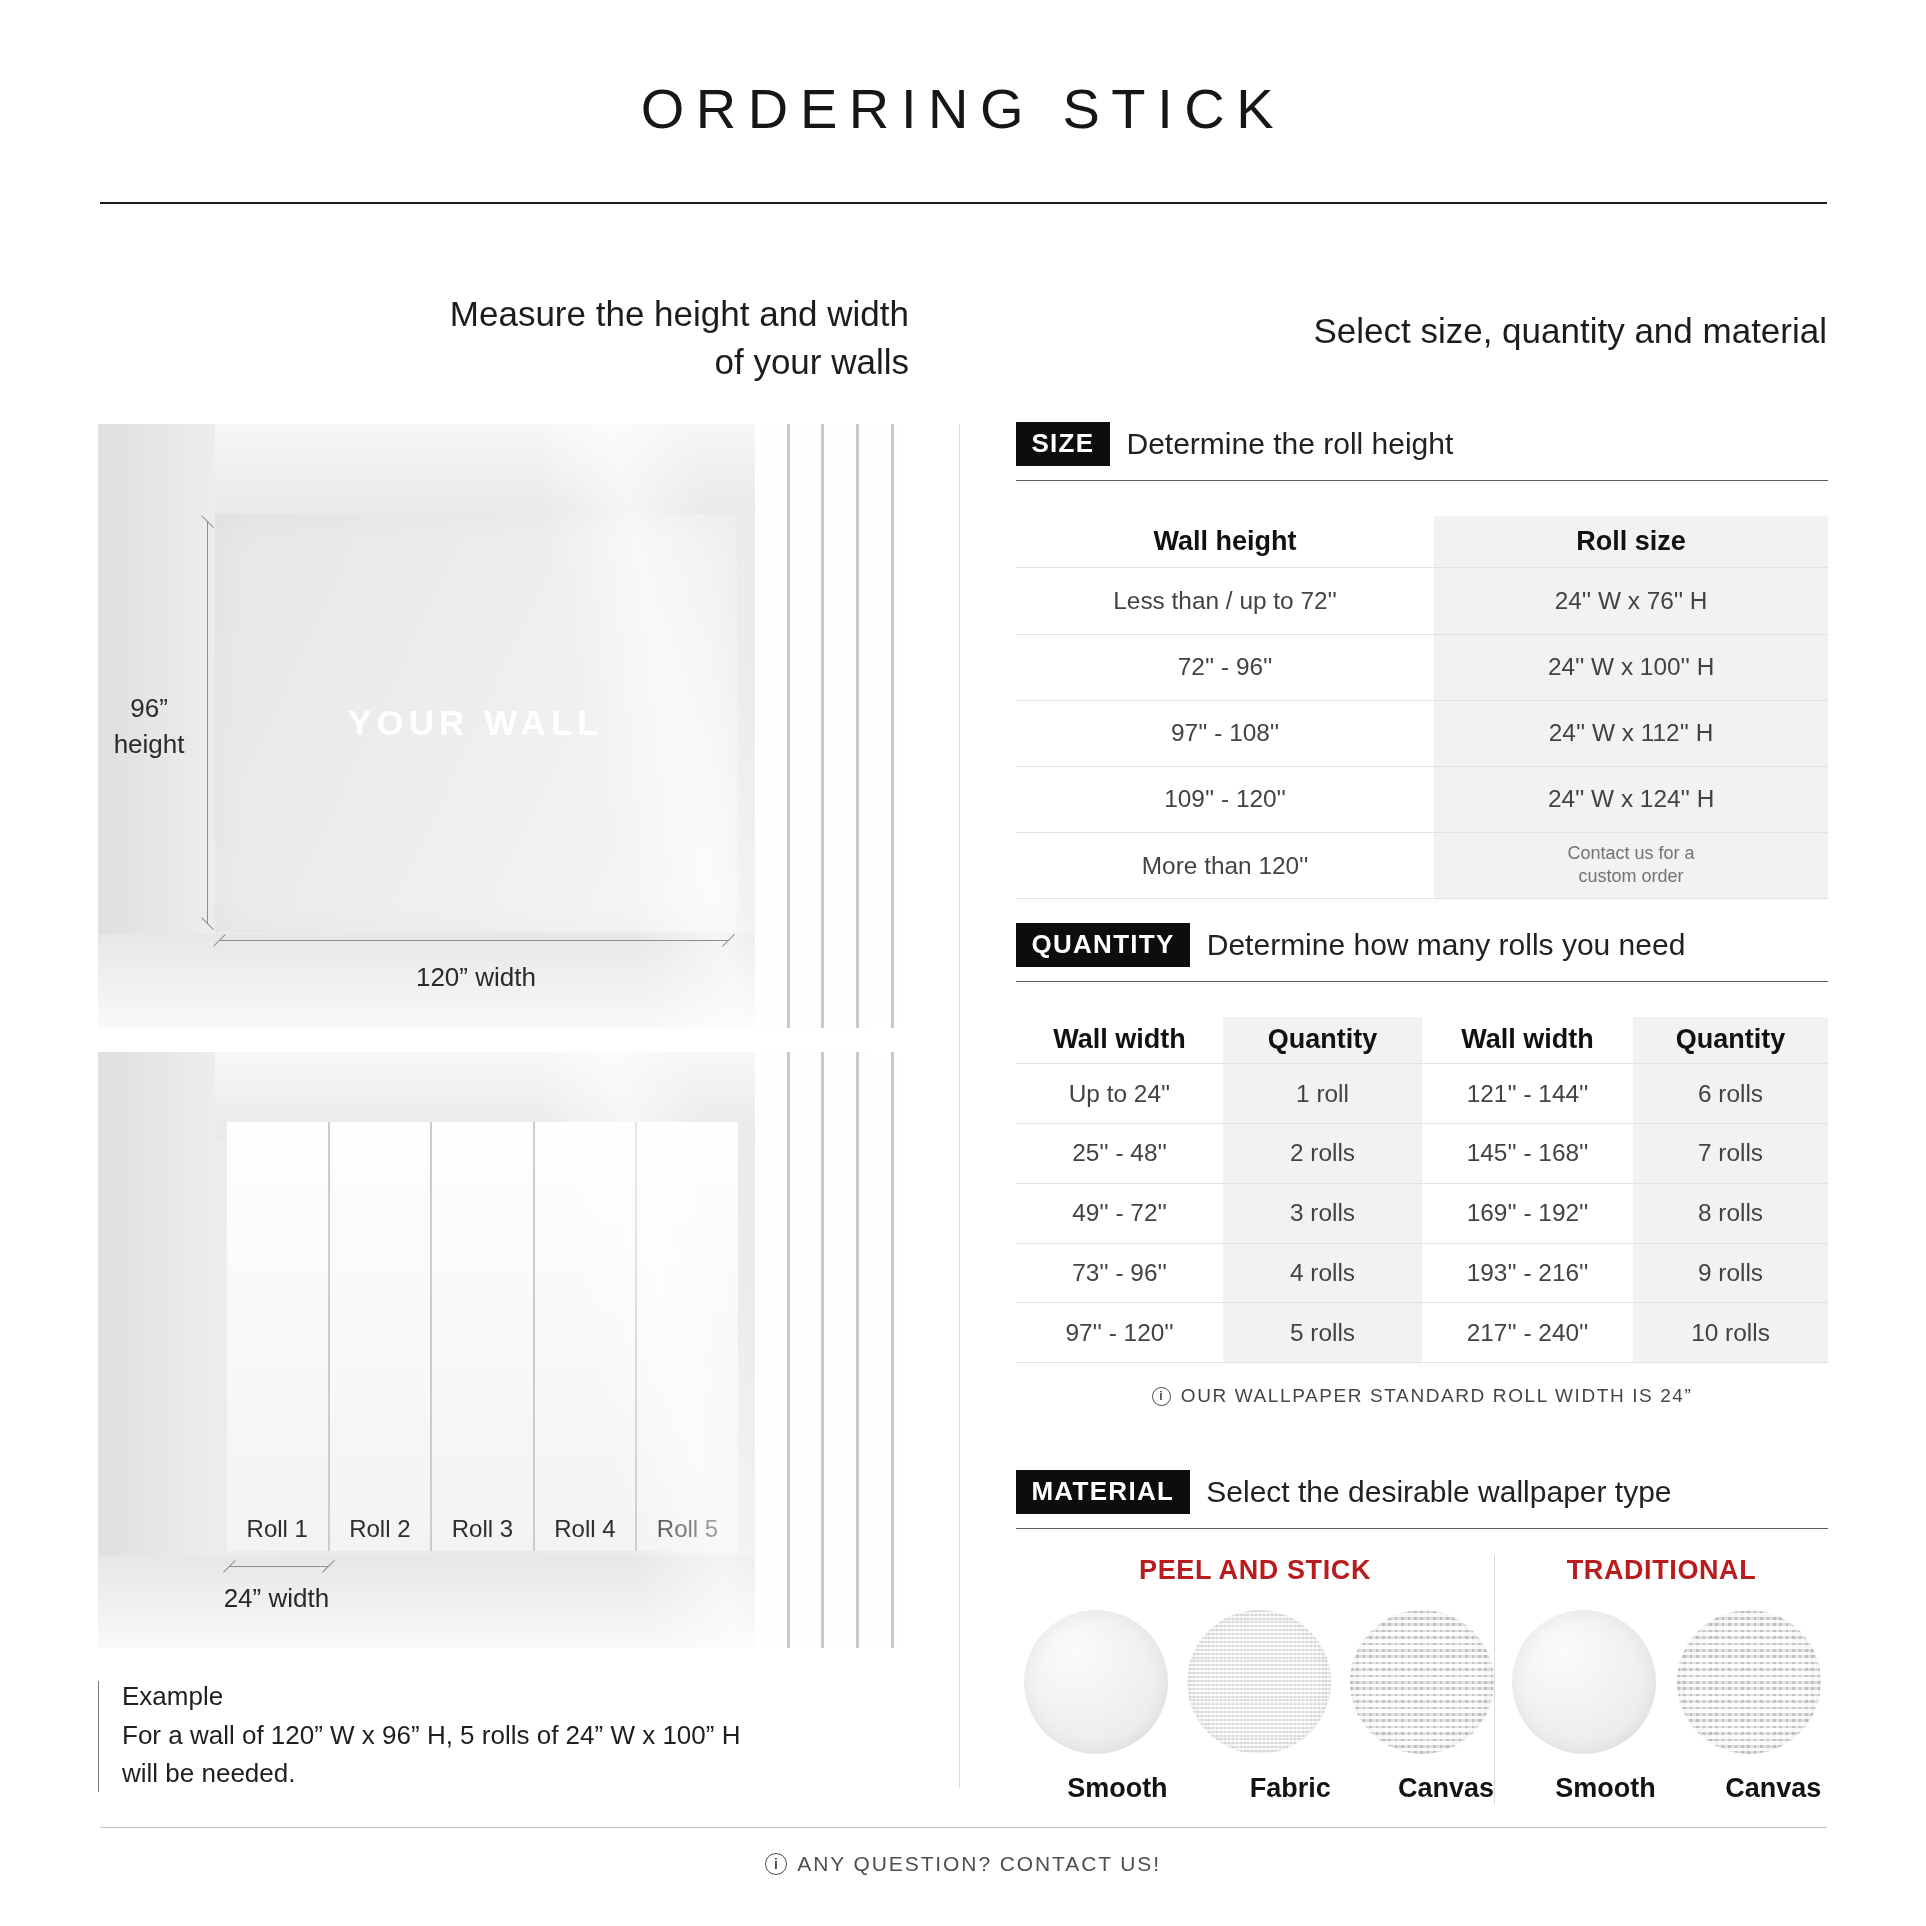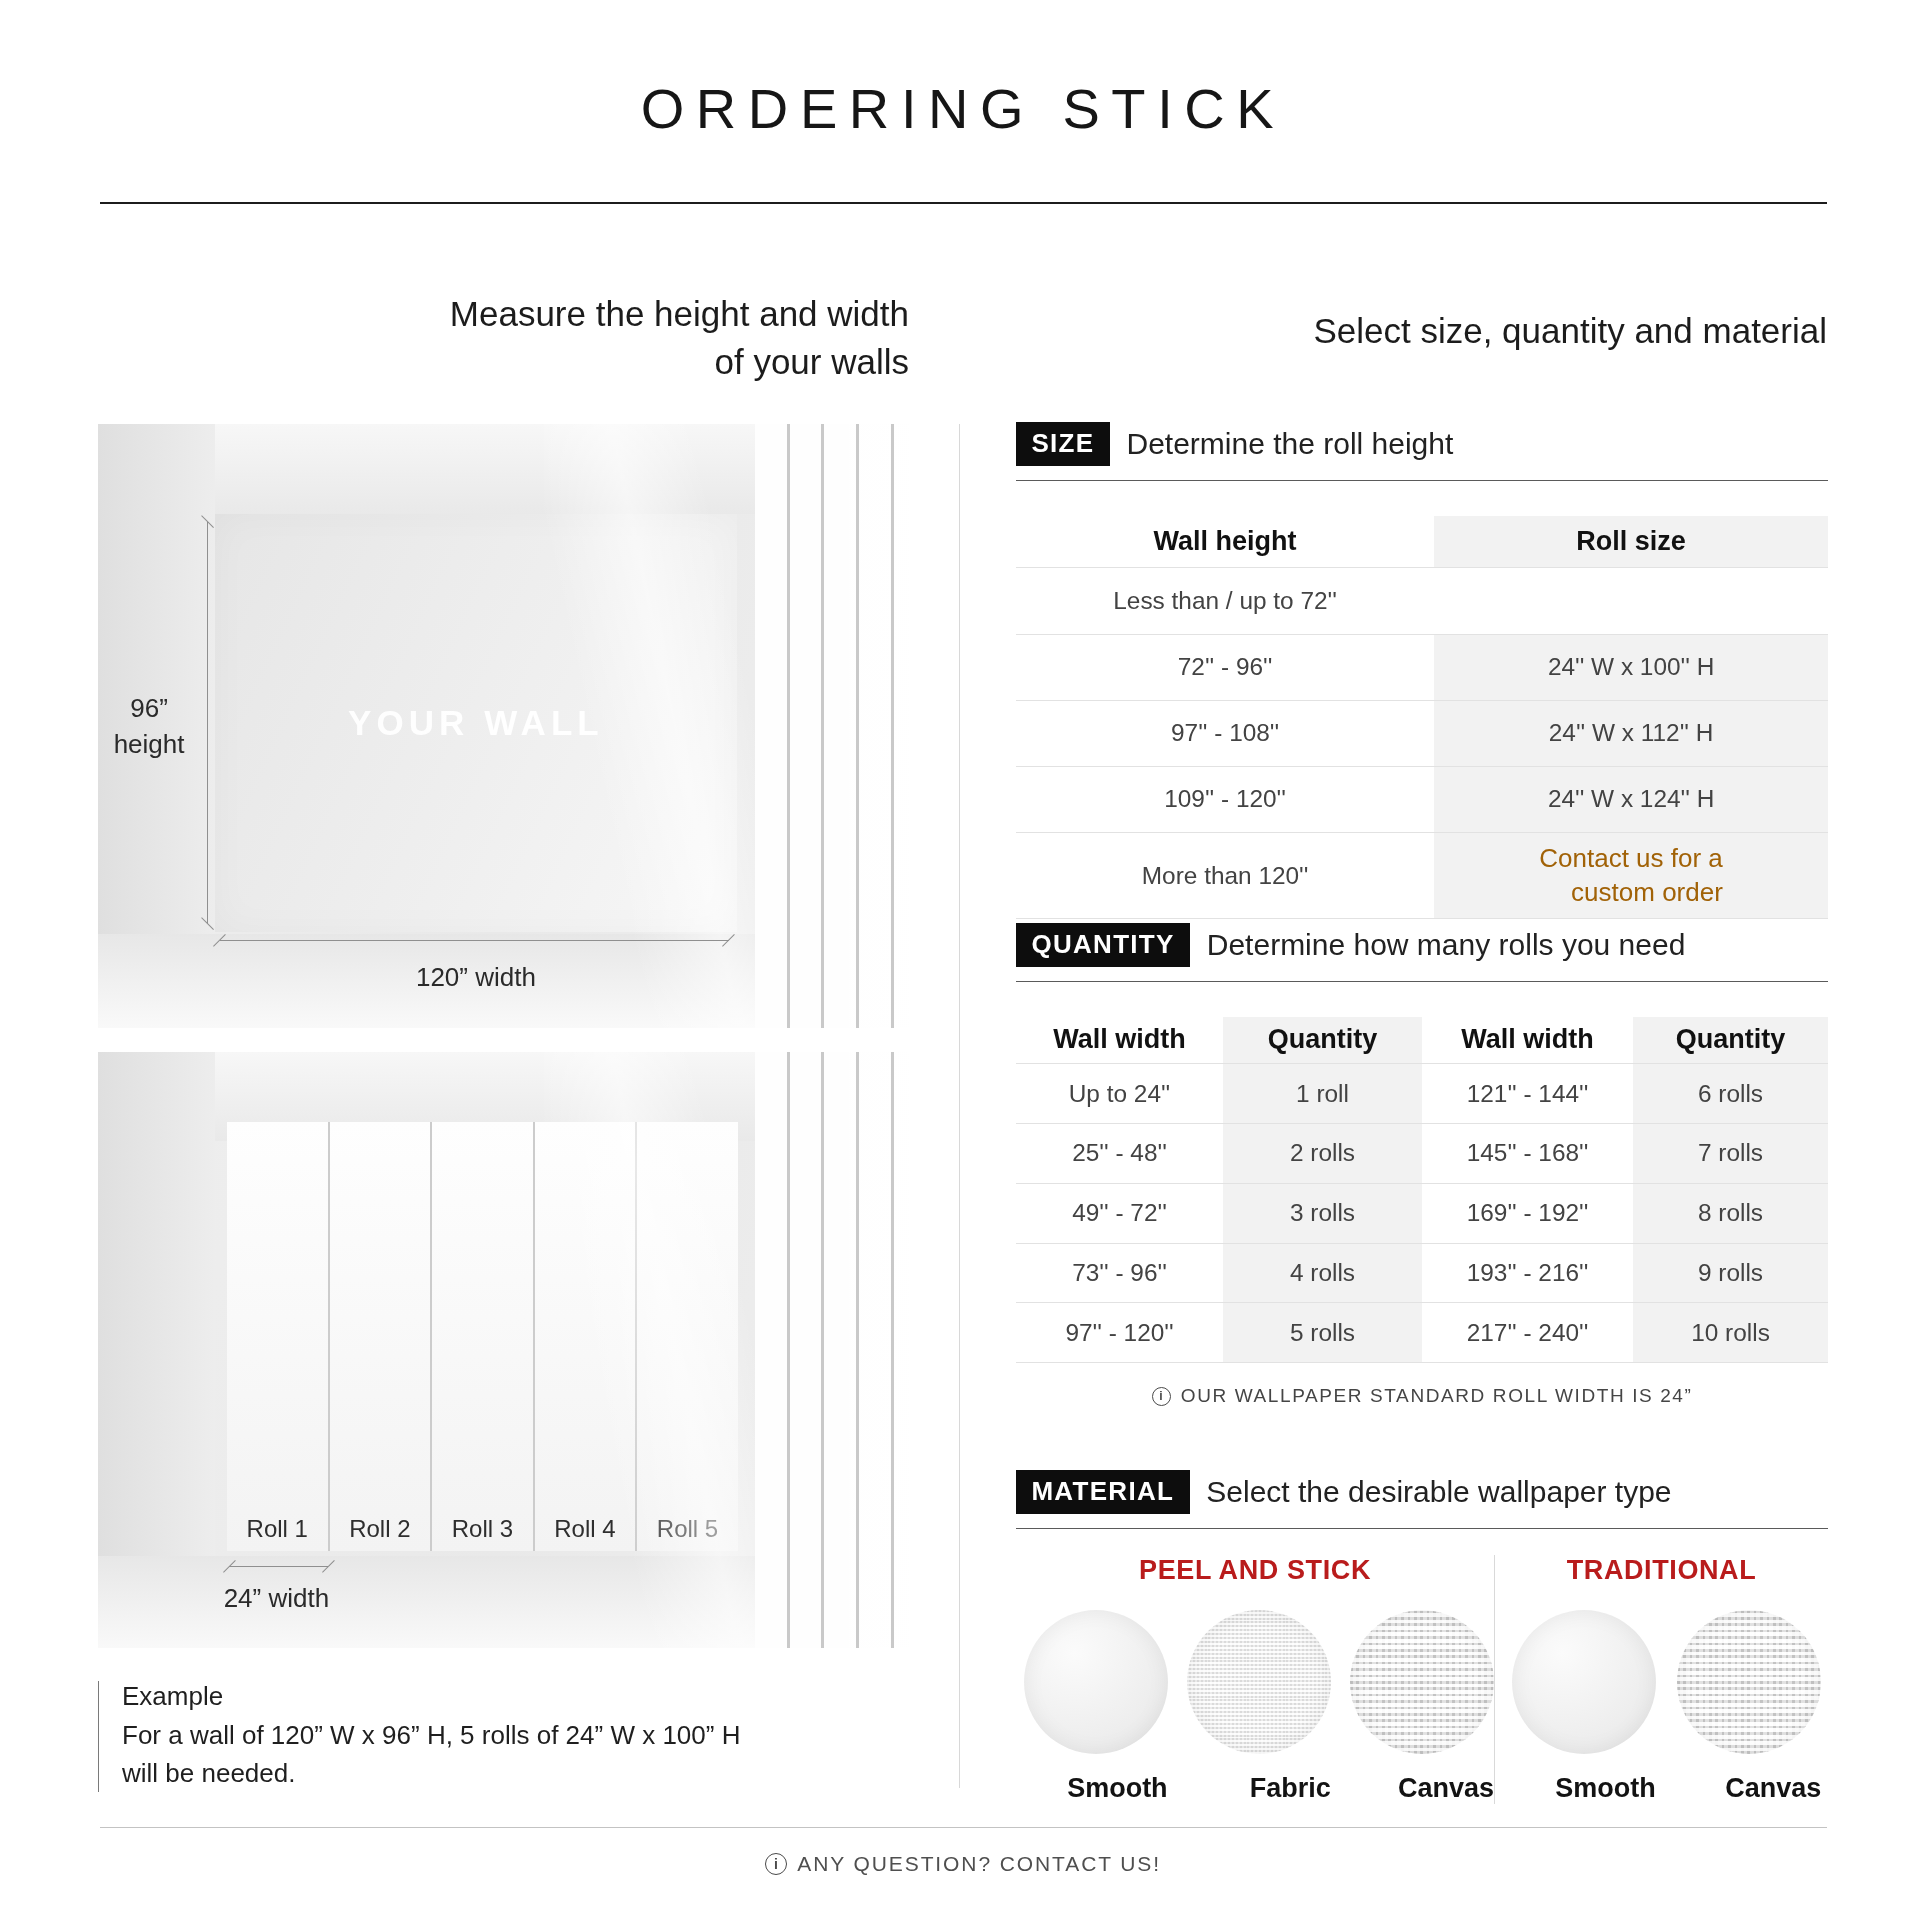--- a/index.html
+++ b/index.html
@@ -85,21 +85,21 @@
             letter-spacing:1.3px; padding:6.4px 15.4px; }
   .sec-sub { font-size:30px; color:#222222; }
 
   
   .size-table { margin-top:35px; }
   .s-row { display:grid; grid-template-columns:51.5% 48.5%; border-bottom:1.3px solid #e2e2e2; }
   .sc { display:flex; align-items:center; justify-content:center; text-align:center;
         font-size:24.4px; color:#434343; padding:16.7px 6.4px; line-height:1.3; }
   .s-head .sc { font-size:27px; font-weight:700; color:#111111; padding:8.3px 6.4px; }
   .gray { background:#f2f2f2; }
-  .sc.small { font-size:26px; color:#a16207; padding:9px 6.4px;text-align:right; }
+  .sc.small { font-size:18px; color:#737373; padding:9px 6.4px; }
 
   
   .q-table { margin-top:35px; }
   .q-row { display:grid; grid-template-columns:25.5% 24.5% 26% 24%; border-bottom:1.3px solid #e2e2e2; }
   .qc { display:flex; align-items:center; justify-content:center; text-align:center;
         font-size:24.4px; color:#434343; padding:15.4px 3.9px; }
   .q-head .qc { font-size:27px; font-weight:700; color:#111111; padding:7.7px 3.9px; }
 
   .note { margin-top:22px; display:flex; align-items:center; justify-content:center; gap:10.3px; }
   .note-text { font-size:19px; letter-spacing:1.6px; color:#454545; }
@@ -197,20 +197,21 @@
       <span class="badge">SIZE</span>
       <span class="sec-sub">Determine the roll height</span>
     </div>
     <div class="size-table">
       <div class="s-row s-head">
         <div class="sc">Wall height</div>
         <div class="sc gray">Roll size</div>
       </div>
       <div class="s-row">
         <div class="sc">Less than / up to 72''</div>
+        <div class="sc gray">24'' W x 76'' H</div>
       </div>
       <div class="s-row">
         <div class="sc">72'' - 96''</div>
         <div class="sc gray">24'' W x 100'' H</div>
       </div>
       <div class="s-row">
         <div class="sc">97'' - 108''</div>
         <div class="sc gray">24'' W x 112'' H</div>
       </div>
       <div class="s-row">

